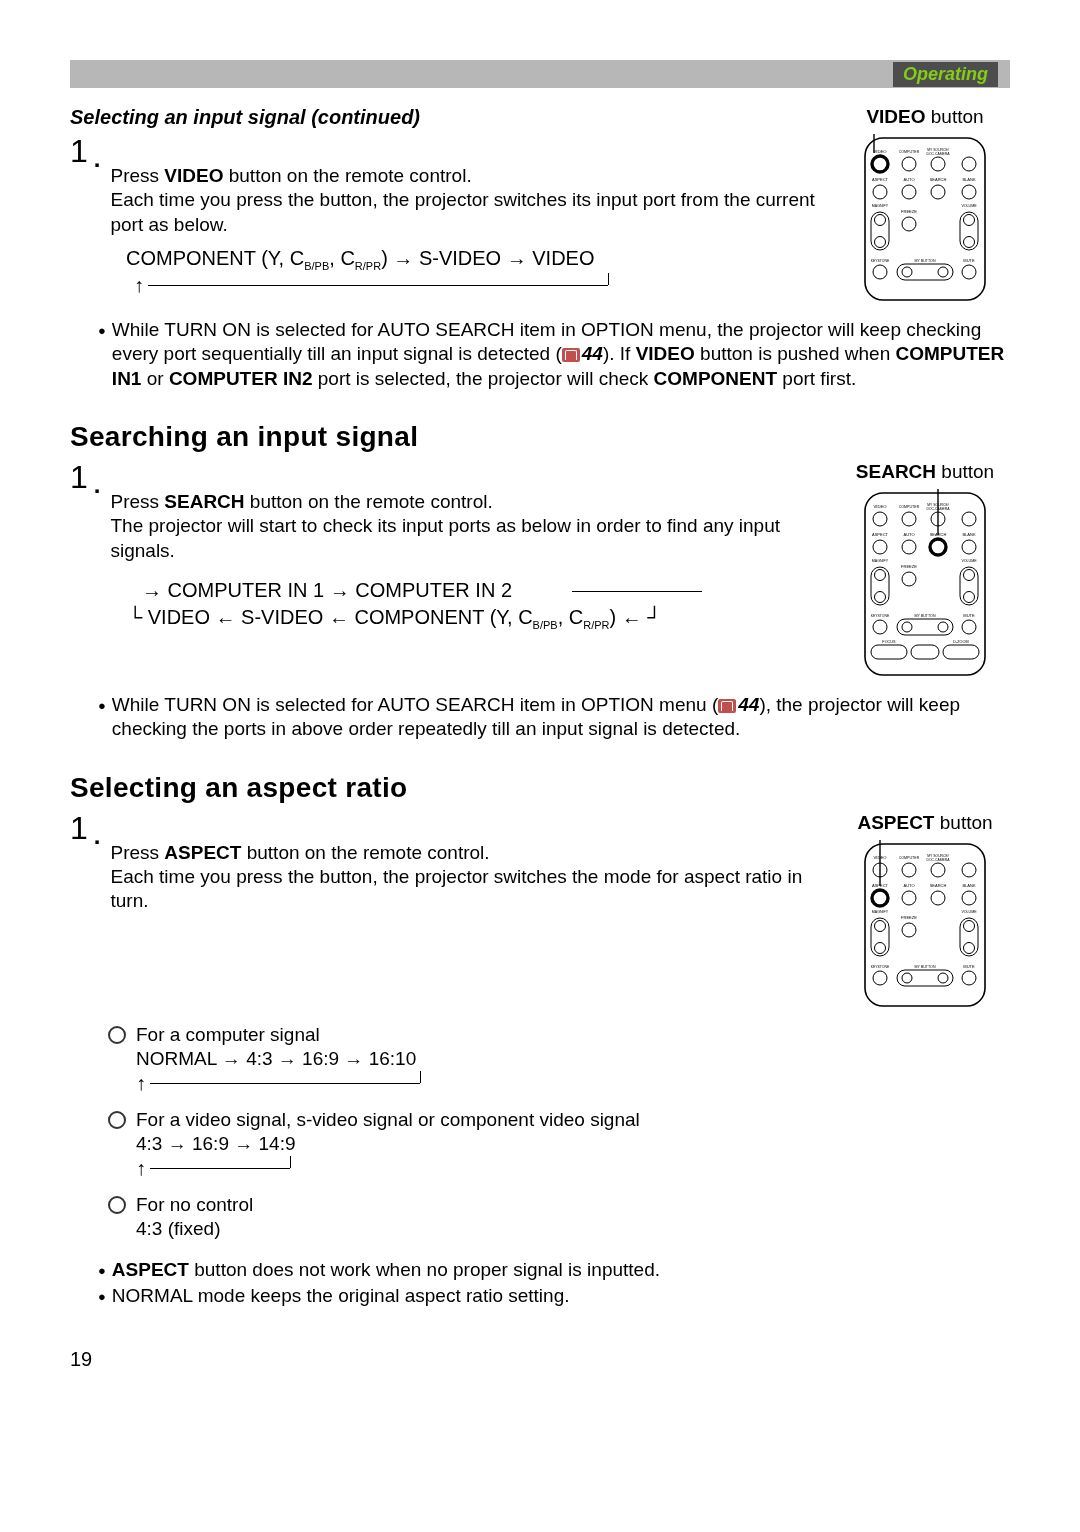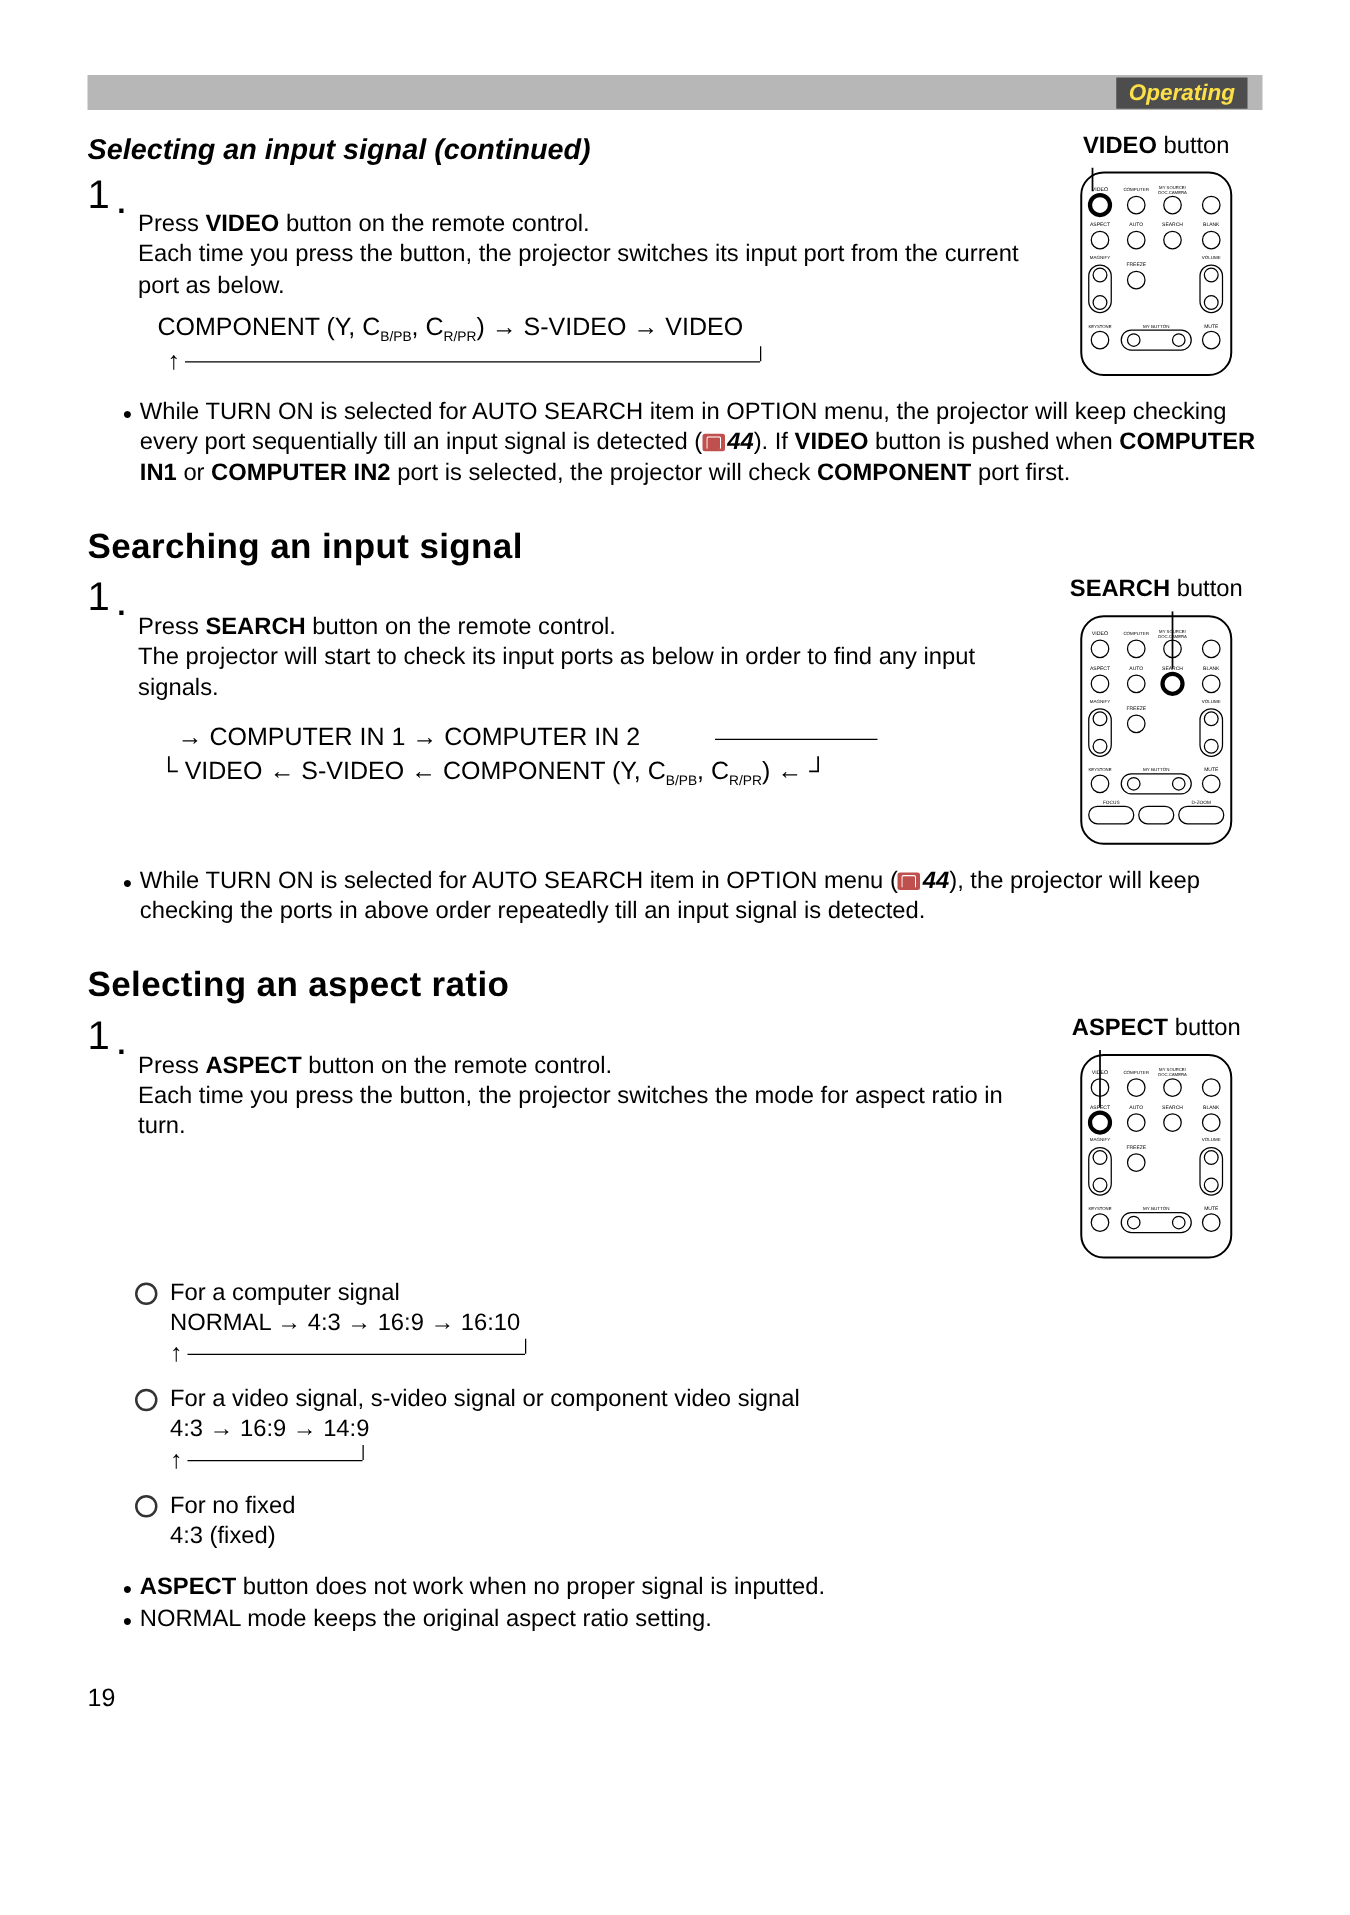--- a/index.html
+++ b/index.html
@@ -21,31 +21,31 @@
     background: #b7b7b7;
     display: flex;
     justify-content: flex-end;
     align-items: center;
     padding-right: 12px;
     box-sizing: border-box;
     margin-bottom: 18px;
   }
   .hdrbar .tag {
     background: #4d4d4d;
-    color: #fde047;
+    color: #84cc16;
     font-weight: bold;
     font-style: italic;
     font-size: 18px;
     padding: 3px 10px 4px 10px;
     line-height: 1;
   }
   .sectitle-it {
     font-weight: bold;
     font-style: italic;
-    font-size: 23px;
+    font-size: 20px;
     margin-bottom: 10px;
   }
   .sectitle-big {
     font-family: Arial, Helvetica, sans-serif;
     font-weight: 900;
     font-size: 28px;
     letter-spacing: 0.3px;
     margin-top: 30px;
     margin-bottom: 8px;
   }
@@ -446,21 +446,21 @@
     <div class="loopline" style="margin-left:28px;">
       <span class="uparrow">↑</span>
       <span class="hrule" style="width:140px;"></span>
       <span class="vertstub" style="margin-top:-12px;"></span>
     </div>
   </div>
 
   <div class="signalcase">
     <div class="casehead">
         <span class="ring"></span>
-        <span>For no fixed</span>
+        <span>For no control</span>
       </div>
     <div class="caseline">4:3 (fixed)</div>
   </div>
 
   <div class="bulleted" style="margin-top:18px;">
     <span class="bullet">●</span>
     <div><b>ASPECT</b><span> button does not work when no proper signal is inputted.</span></div>
   </div>
   <div class="bulleted" style="margin-top:2px;">
     <span class="bullet">●</span>

